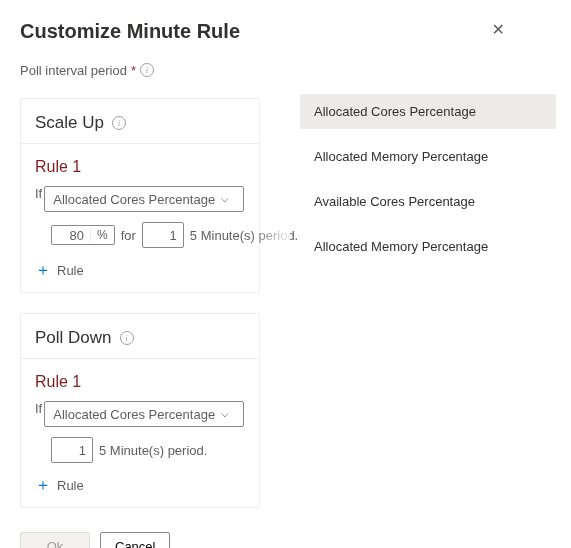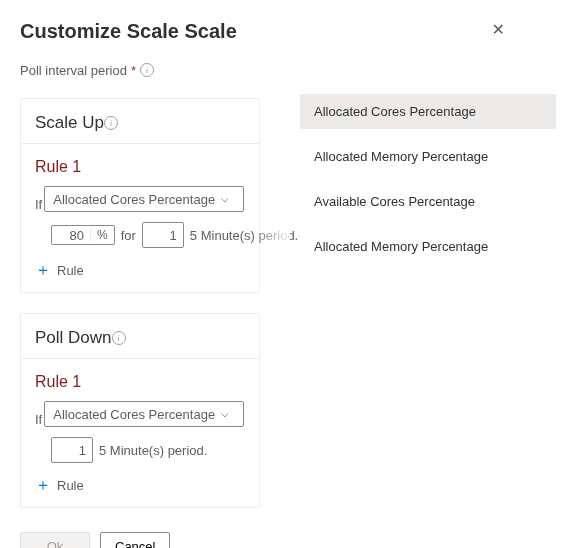--- a/index.html
+++ b/index.html
@@ -63,38 +63,39 @@
       border-radius: 2px;
       margin-bottom: 20px;
       background: #fff;
       padding: 0;
     }
     .section-head {
       padding: 14px 14px 10px 14px;
       border-bottom: 1px solid #edebe9;
       display: flex;
       align-items: center;
+      gap: 8px;
     }
     .section-title {
       font-size: 17px;
       font-weight: 400;
       color: #323130;
     }
     .section-body {
       padding: 14px;
     }
     .rule-title {
       font-size: 16px;
       font-weight: 400;
       margin-bottom: 10px;
       color: #7f1d1d;
     }
     .rule-line {
       display: flex;
-      align-items: flex-end;
+      align-items: flex-start;
       gap: 2px;
       margin-bottom: 10px;
       color: #605e5c;
       font-size: 13px;
     }
     .rule-line-indent {
       margin-left: 16px;
       display: flex;
       align-items: center;
       gap: 6px;
@@ -216,21 +217,21 @@
       width: 40px;
       height: 480px;
       background: linear-gradient(to right, rgba(255,255,255,0), rgba(255,255,255,0.9));
       pointer-events: none;
     }
   </style>
 </head>
 <body>
 
 <div class="header" style="padding:20px 20px 0 20px; margin:0;">
-  <div class="title">Customize Scale Scale</div>
+  <div class="title">Customize Minute Rule</div>
   <div class="close-btn">
     <span>✕</span>
   </div>
 </div>
 
 <div class="panel">
 
   <div class="field-label">
     <span>Poll interval period</span>
     <span class="req">*</span>

